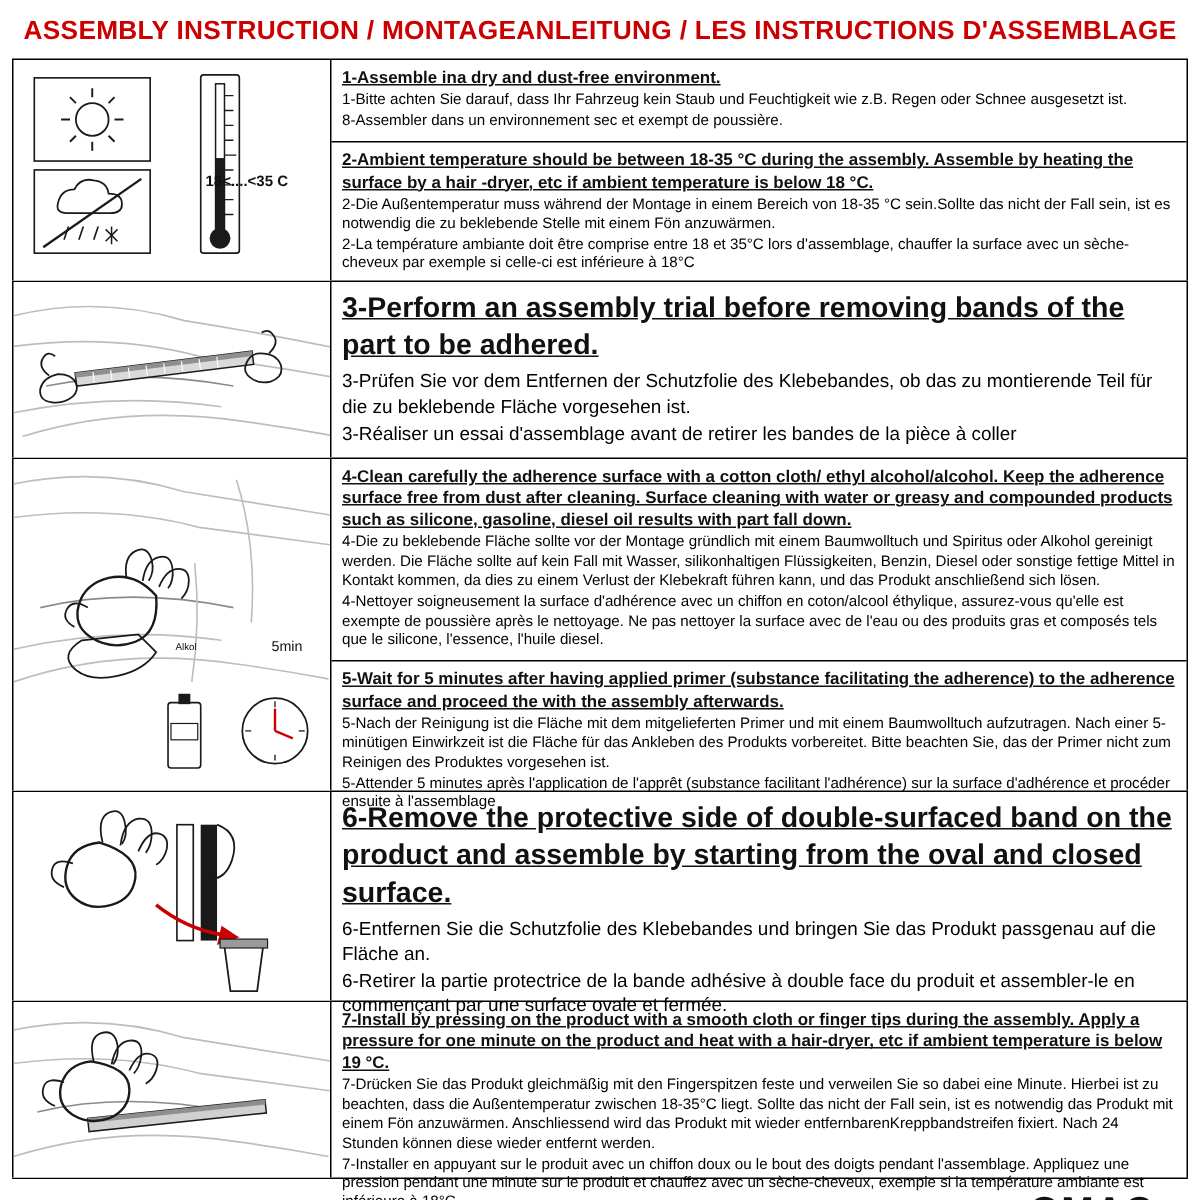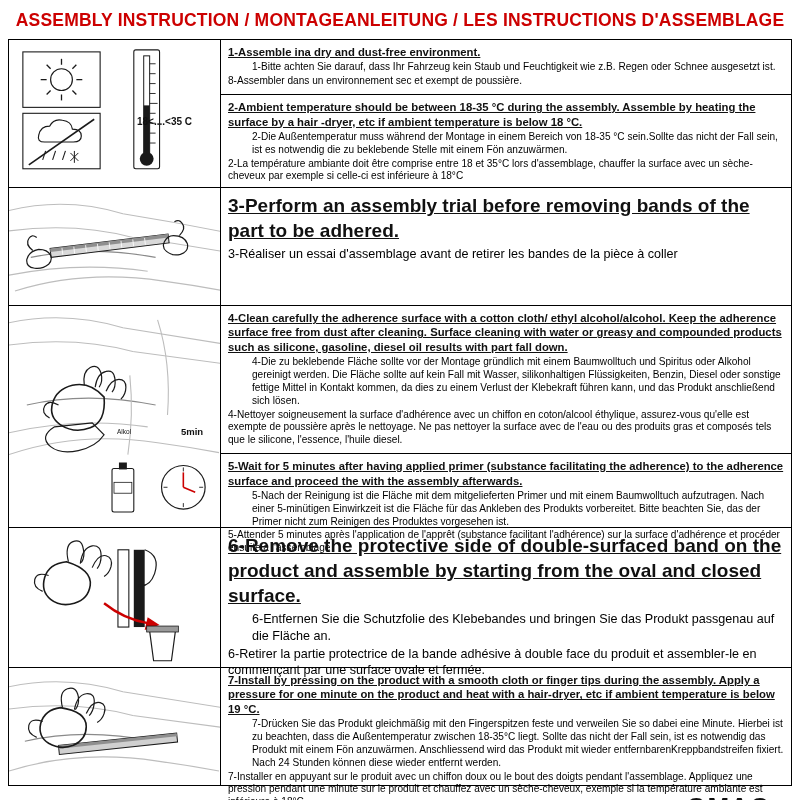--- a/index.html
+++ b/index.html
@@ -36,21 +36,21 @@
     border-right:1px solid #000;
     padding: 5px 7px 6px 7px;
     position:relative;
   }
   .cell-txt.split { padding:0; display:flex; flex-direction:column; }
   .sub { padding: 5px 7px 6px 7px; }
   .sub + .sub { border-top:1px solid #000; }
 
   .en { font-weight:bold; font-size:11.3px; line-height:1.28; margin:0 0 2px 0;text-decoration:underline; }
   .de, .fr { font-size:10.1px; line-height:1.27; margin:0; color:#000; }
-  .de { margin-bottom:1px;margin-left:24px; }
+  .de { margin-bottom:1px; }
   .big .en { font-size:19px; line-height:1.32; margin-bottom:3px; }
   .big .de, .big .fr { font-size:12.6px; line-height:1.33; }
 
   
   .r1 { height: 148px; }
   .r2 { height: 118px; }
   .r3 { height: 222px; }
   .r4 { height: 140px; }
   .r5 { height: 118px; }
 
@@ -74,21 +74,21 @@
   .boxline { stroke:#1a1a1a; stroke-width:1.1; fill:none; }
 
   .tempTag {
     position:absolute; left:128px; top:76px;
     font-size:10px; font-weight:bold; color:#111; white-space:nowrap;
   }
   .alcLbl {
     position:absolute; left:108px; top:122px; font-size:6.5px; color:#111;
   }
   .minLbl {
-    position:absolute; left:172px; top:120px; font-size:9.5px; color:#111; font-weight:bold;
+    position:absolute; left:172px; top:120px; font-size:9.5px; color:#111; font-weight:normal;
   }
 </style>
 </head>
 <body>
 
 <div class="page">
 
   <div class="title">ASSEMBLY INSTRUCTION / MONTAGEANLEITUNG / LES INSTRUCTIONS D'ASSEMBLAGE</div>
 
   <div class="grid">
@@ -184,20 +184,21 @@
           </g>
 
           <path class="lnK" fill="#fff" d="M30 62 q-10 2-12 10 q-1 8 8 9 q8 1 14-4 q4-4 2-9 q-3-6-12-6z"></path>
           <path class="lnK" fill="#fff" d="M24 63 q-8-6-4-12 q3-5 8-1"></path>
           <path class="lnK" fill="#fff" d="M166 48 q11 0 14 8 q2 8-7 11 q-8 2-14-3 q-5-4-2-10 q3-6 9-6z"></path>
           <path class="lnK" fill="#fff" d="M172 48 q7-7 3-12 q-3-5-8-2"></path>
         </svg>
       </div>
       <div class="cell-txt big">
         <p class="en">3-Perform an assembly trial before removing bands of the part to be adhered.</p>
+        <p class="de">3-Prüfen Sie vor dem Entfernen der Schutzfolie des Klebebandes, ob das zu montierende Teil für die zu beklebende Fläche vorgesehen ist.</p>
         <p class="fr">3-Réaliser un essai d'assemblage avant de retirer les bandes de la pièce à coller</p>
       </div>
     </div>
 
     <div class="row r3">
       <div class="cell-img">
         <svg class="sil" viewBox="0 0 213 222">
           <path class="lnC" d="M-5 18 q60-14 120 4 q50 8 100 16"></path>
           <path class="lnC" d="M-5 40 q70-10 130 6 q45 6 90 12"></path>
           <path class="lnC" d="M0 150 q70-24 150-12 q30 4 62 10"></path>

